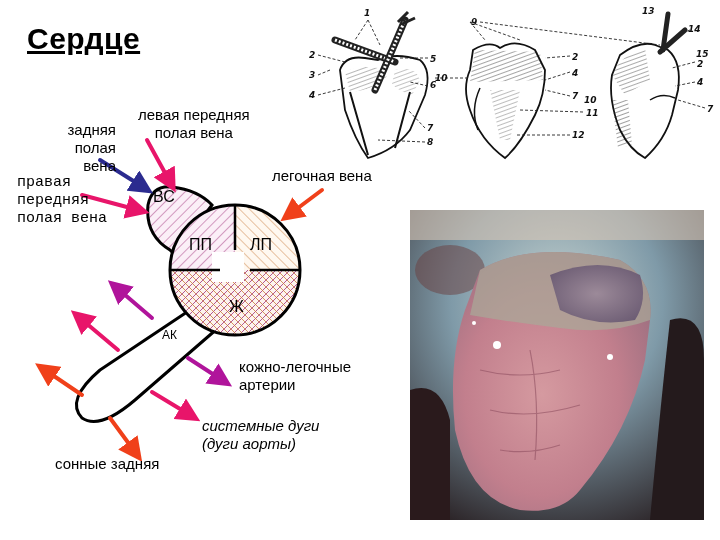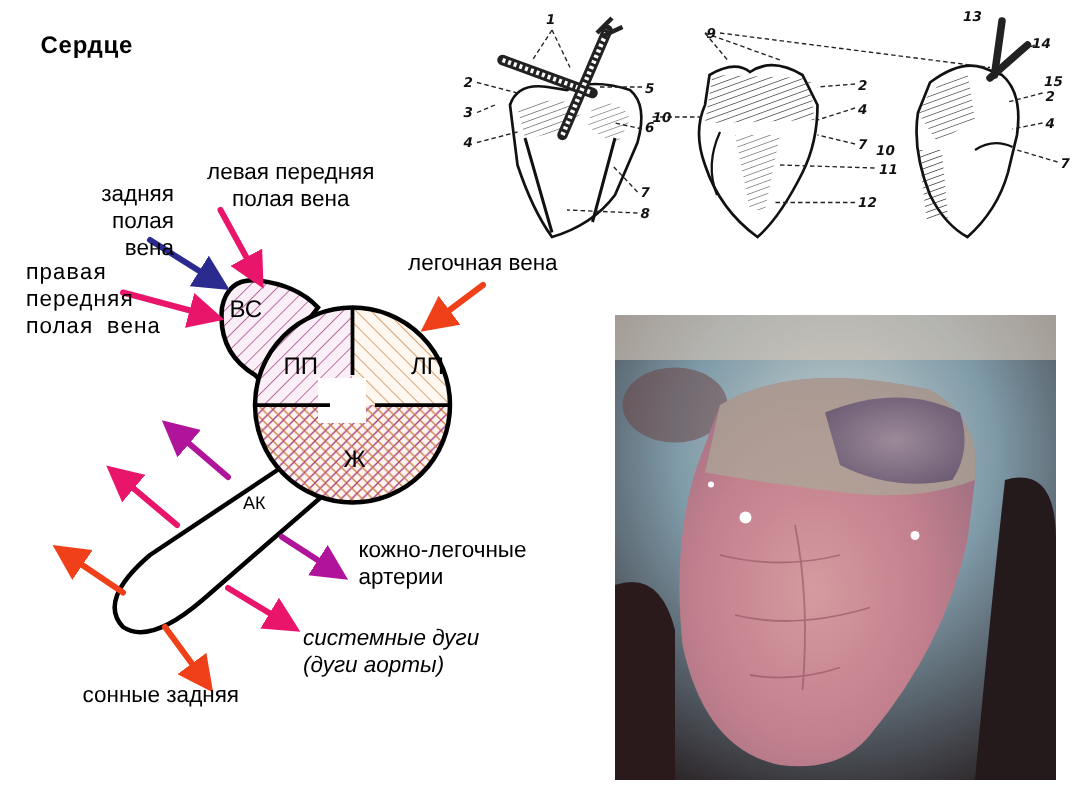--- a/index.html
+++ b/index.html
@@ -1,20 +1,20 @@
 <!DOCTYPE html>
 <html><head>
   <meta charset="utf-8">
   <style>
     html, body { margin: 0; padding: 0; background: #ffffff; }
     body { width: 720px; height: 540px; position: relative; overflow: hidden;
            font-family: "Liberation Sans", sans-serif; color: #000; }
     .abs { position: absolute; }
-    .title { left: 27px; top: 22px; font-size: 16px; font-weight: bold;
-             text-decoration-thickness: 3px; letter-spacing: 0.5px; }
+    .title { left: 27px; top: 22px; font-size: 30px; font-weight: bold;
+             text-decoration: underline; text-decoration-thickness: 3px; letter-spacing: 0.5px; }
     .lbl { font-size: 15px; line-height: 18px; white-space: pre-line; }
     .lbl.right { text-align: right; }
     svg.layer { position: absolute; left: 0; top: 0; }
     .fig-num { font-family: "DejaVu Sans", sans-serif; font-size: 9px; font-style: italic; font-weight: bold; fill: #111; }
     .photo { left: 410px; top: 210px; width: 294px; height: 310px; overflow: hidden; }
   </style>
 </head>
 <body>
 
 <div class="abs title">Сердце</div>
@@ -166,23 +166,23 @@
     <line x1="322" y1="190" x2="290" y2="214" stroke="#f0401a" marker-end="url(#ah-orange)"></line>
     <line x1="152" y1="318" x2="117" y2="288" stroke="#b0149b" marker-end="url(#ah-purple)"></line>
     <line x1="118" y1="350" x2="80" y2="318" stroke="#e8156a" marker-end="url(#ah-pink)"></line>
     <line x1="82" y1="395" x2="45" y2="370" stroke="#f0401a" marker-end="url(#ah-orange)"></line>
     <line x1="188" y1="358" x2="222" y2="380" stroke="#b0149b" marker-end="url(#ah-purple)"></line>
     <line x1="152" y1="392" x2="190" y2="415" stroke="#e8156a" marker-end="url(#ah-pink)"></line>
     <line x1="110" y1="418" x2="135" y2="452" stroke="#f0401a" marker-end="url(#ah-orange)"></line>
   </g>
 </svg>
 
-<div class="abs lbl" style="left:153px;top:198px;font-size:16px;">ВС</div>
+<div class="abs lbl" style="left:153px;top:188px;font-size:16px;">ВС</div>
 <div class="abs lbl" style="left:189px;top:236px;font-size:16px;">ПП</div>
-<div class="abs lbl" style="left:250px;top:236px;font-size:16px;margin-left:24px;">ЛП</div>
+<div class="abs lbl" style="left:250px;top:236px;font-size:16px;">ЛП</div>
 <div class="abs lbl" style="left:229px;top:298px;font-size:16px;">Ж</div>
 <div class="abs lbl" style="left:162px;top:326px;font-size:12px;">АК</div>
 
 <div class="abs lbl right" style="left:30px;top:121px;width:86px;text-align:right;">задняя полая
 вена</div>
 <div class="abs lbl" style="left:138px;top:106px;text-align:center;">левая передняя
 полая вена</div>
 <div class="abs lbl" style="left:17px;top:174px;font-family:Liberation Mono, monospace;">правая
 передняя
 полая вена</div>

